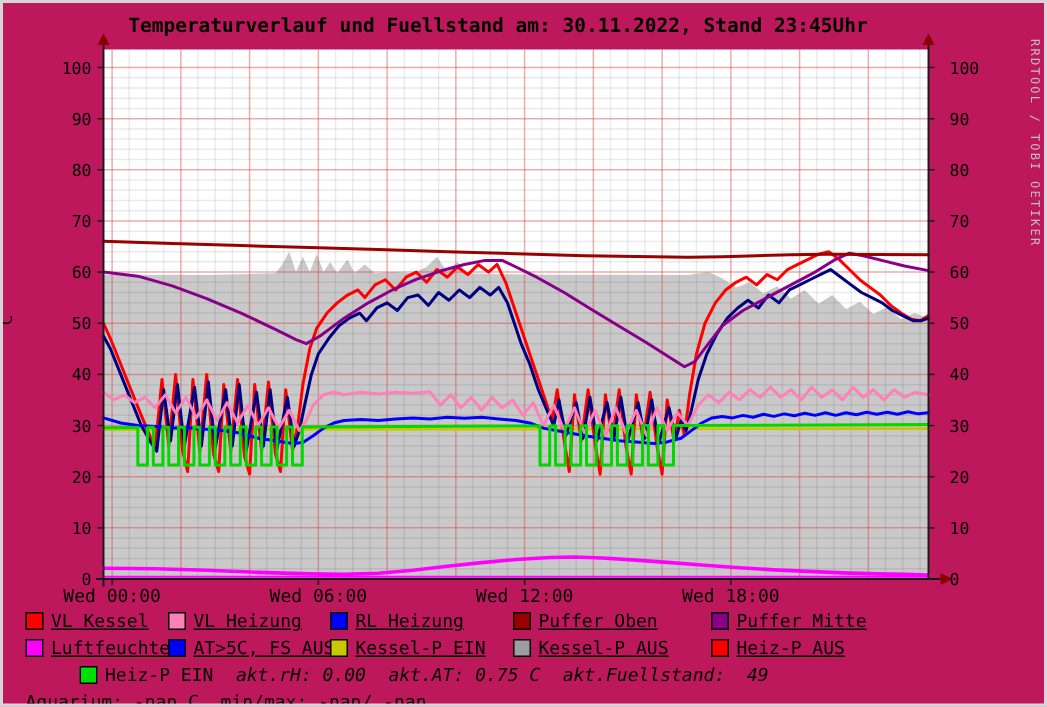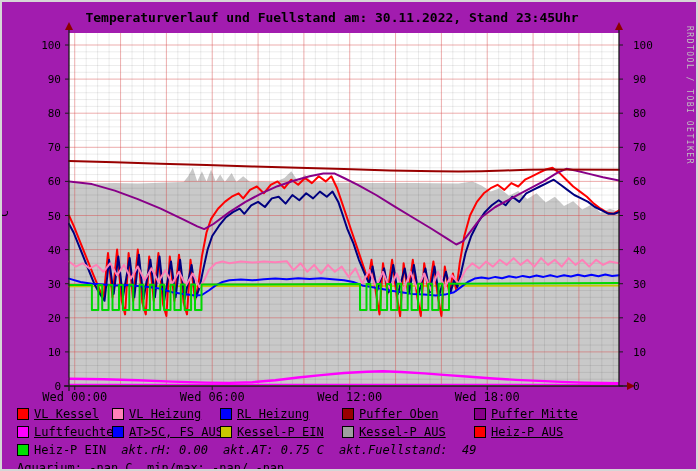--- a/index.html
+++ b/index.html
@@ -1,18 +1,18 @@
 <!DOCTYPE html>
 <html><head>
 <meta charset="utf-8">
 <style>
   html,body{margin:0;padding:0;background:#e8e8e8;}
   #frame{
     position:relative;width:694px;height:467px;margin:0;
-    background:#a21caf;border:2px solid #d6d6d6;outline:1px solid #c9c9c9;
+    background:#be185d;border:2px solid #d6d6d6;outline:1px solid #c9c9c9;
     font-family:"DejaVu Sans Mono","Liberation Mono",monospace;
     overflow:hidden;
   }
   #title{
     position:absolute;top:8px;left:0;width:660px;text-align:center;
     font-size:13px;font-weight:bold;color:#000;letter-spacing:0px;
   }
   #watermark{
     position:absolute;top:24px;right:2px;
     writing-mode:vertical-rl;font-size:8px;color:#c0c0c0;letter-spacing:1.5px;
@@ -20,21 +20,21 @@
   #ylabel{
     position:absolute;top:205px;left:-1px;transform:rotate(-90deg);
     font-size:11px;color:#000;
   }
   #chart{position:absolute;top:0;left:0;}
   #legend{
     position:absolute;left:15px;top:403px;width:676px;
     font-size:12px;color:#000;
   }
   .legrow{display:grid;grid-template-columns:95px 108px 122px 132px 112px auto;height:18px;align-items:center;text-decoration:underline;}
-  .legrow3{display:flex;height:18px;align-items:center;}
+  .legrow3{display:flex;height:18px;align-items:center;margin-left:36px;}
   .legrow4{height:17px;display:flex;align-items:center;}
   .legitem{display:flex;align-items:center;white-space:pre;}
   .sw{
     display:inline-block;width:10px;height:10px;margin-right:5px;
     border:1px solid #000;flex:0 0 auto;
   }
   .stat{white-space:pre;margin-left:15px;font-style:italic;}
   text{font-family:"DejaVu Sans Mono","Liberation Mono",monospace;}
 </style>
 </head>

